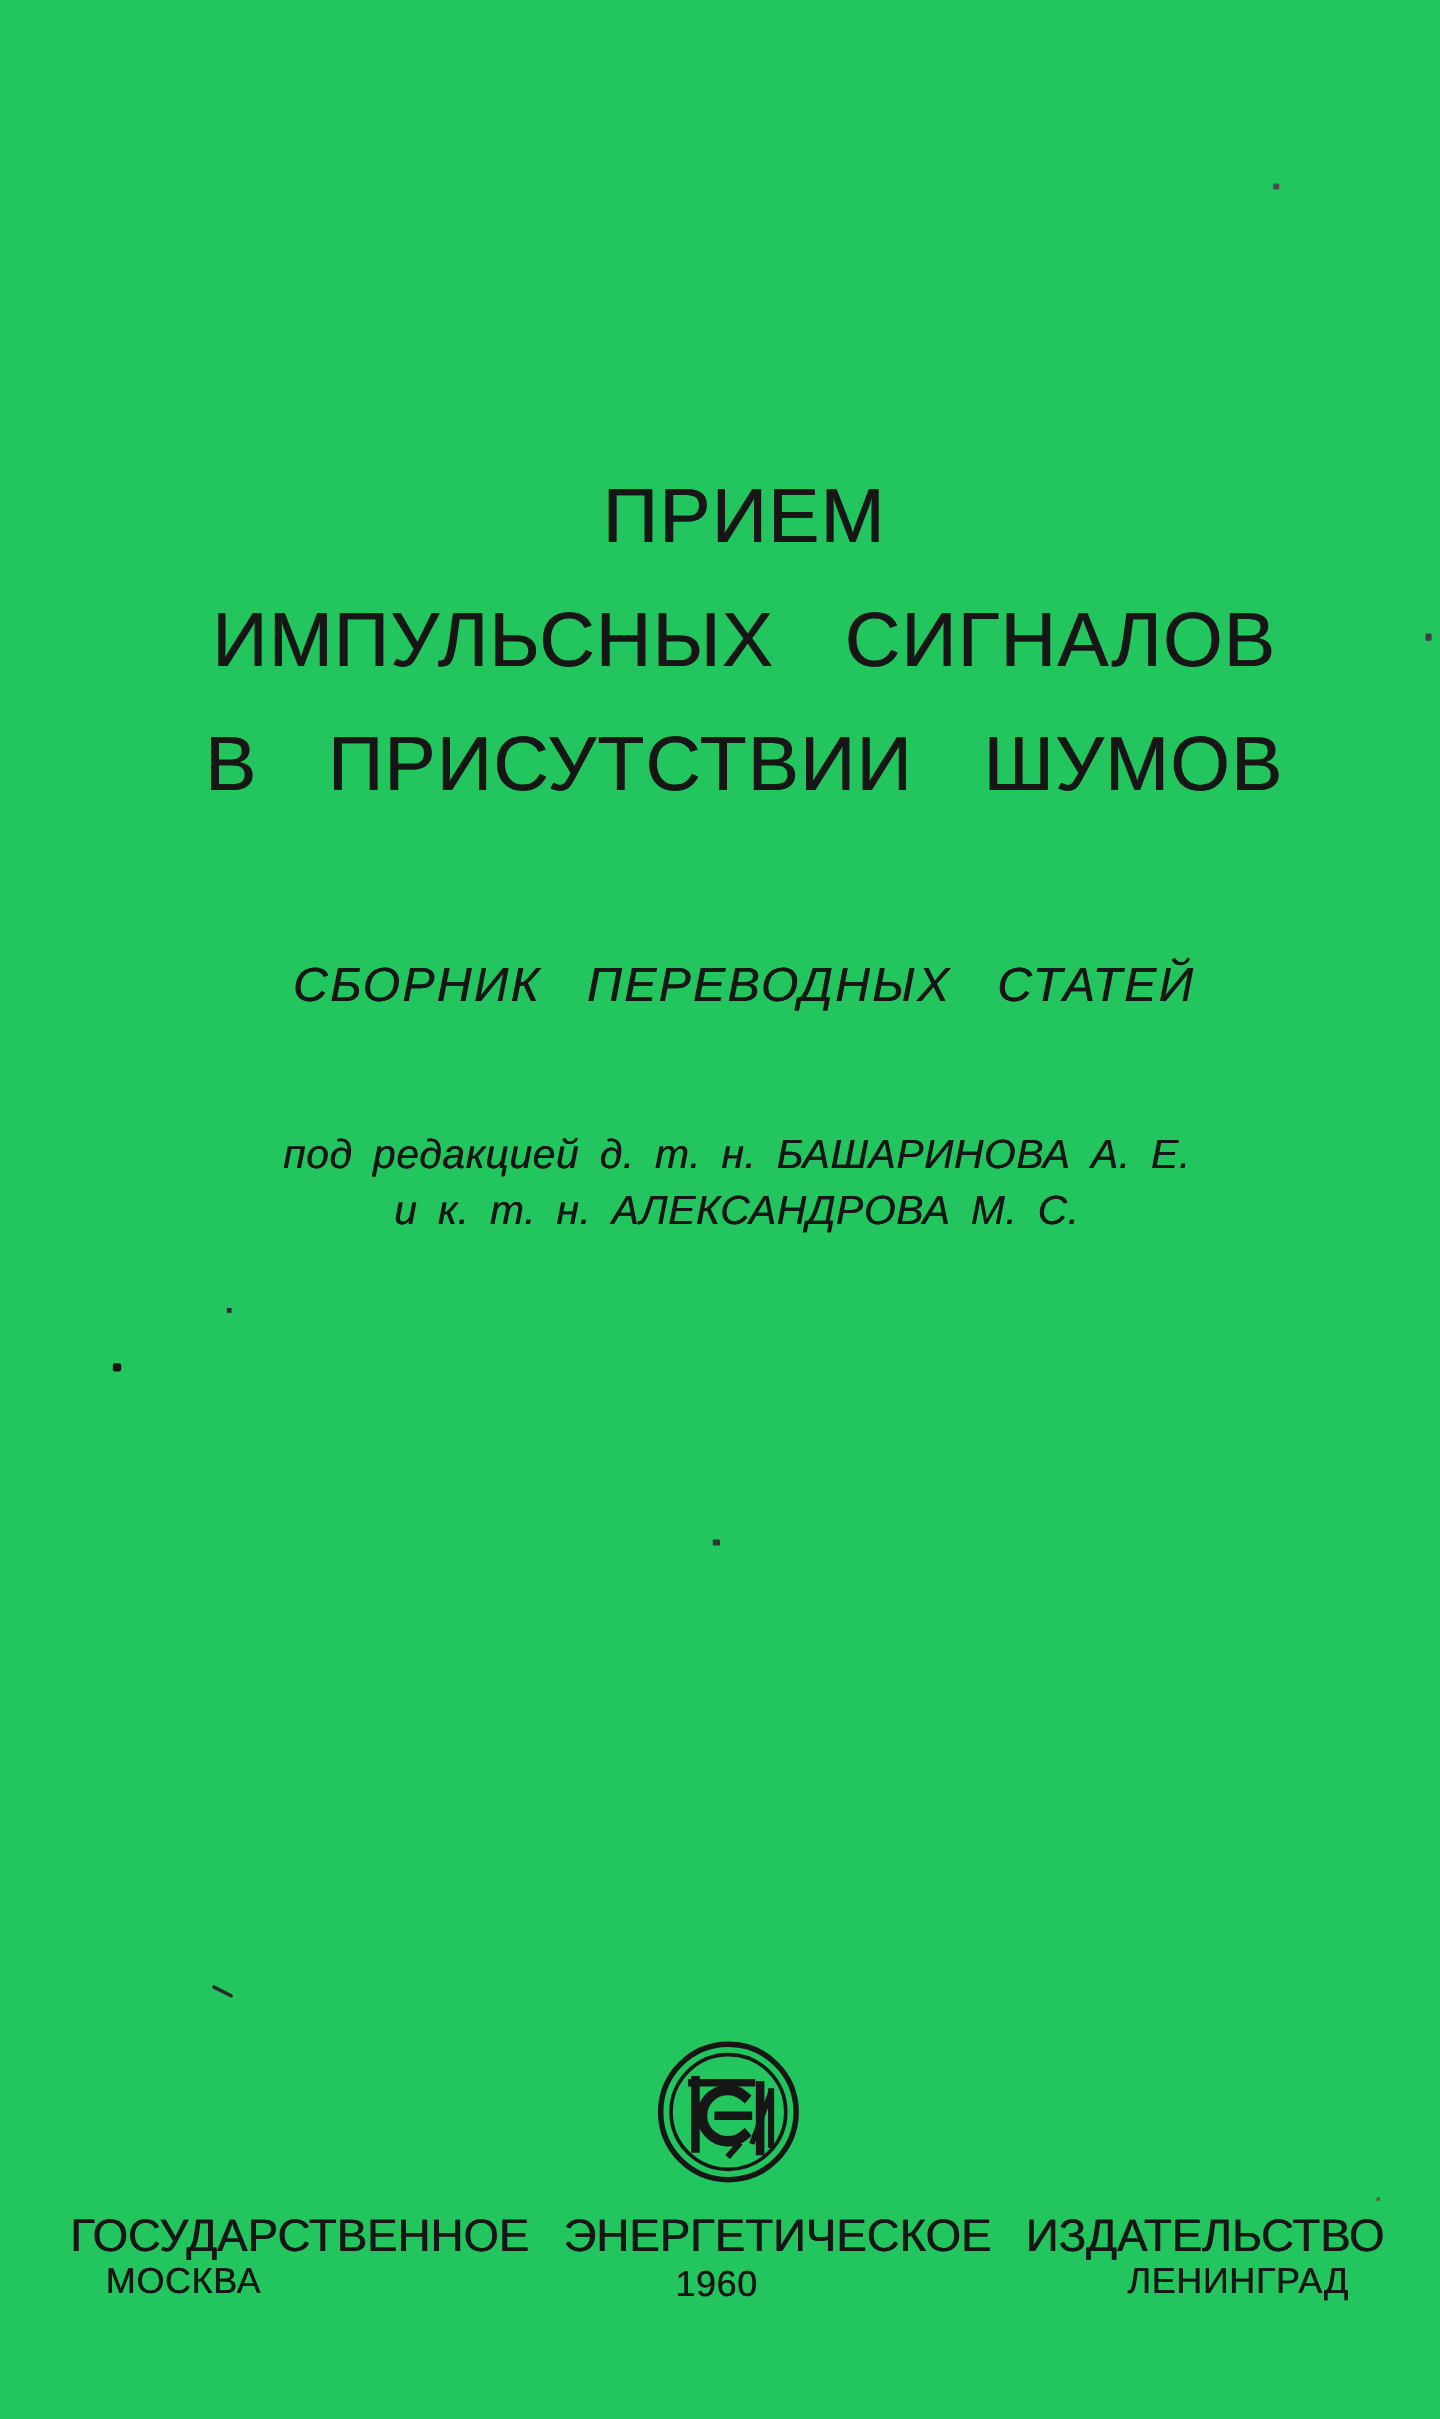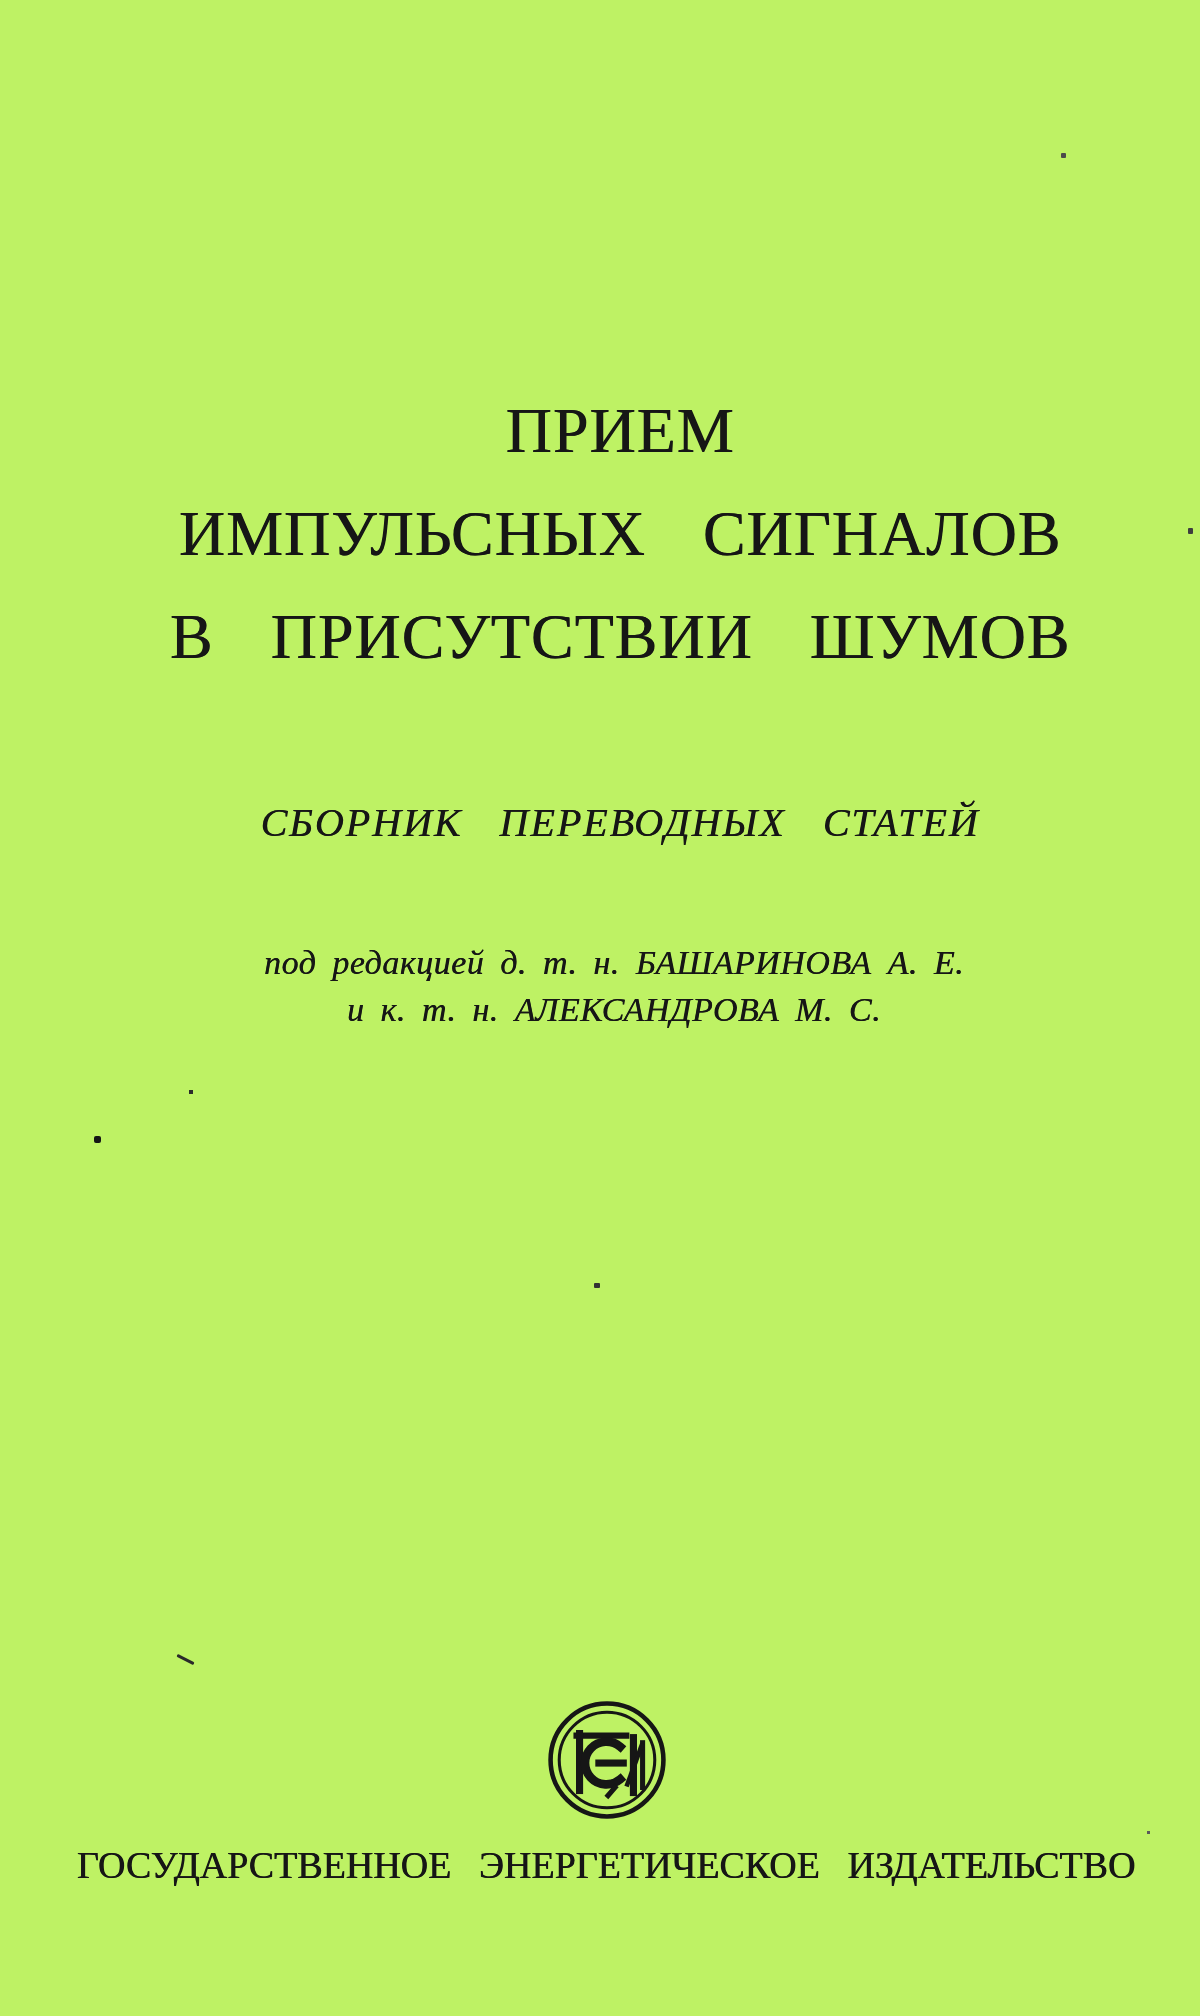--- a/index.html
+++ b/index.html
@@ -4,23 +4,23 @@
 <style>
   html, body {
     margin: 0;
     padding: 0;
     background: #ffffff;
   }
   .page {
     position: relative;
     width: 1200px;
     height: 2016px;
-    background: #bef264;
+    background: #22c55e;
     overflow: hidden;
-    font-family: Liberation Serif, serif;
+    font-family: Liberation Sans, sans-serif;
     color: #161616;
   }
   
   .title-block {
     position: absolute;
     top: 379px;
     left: 20px;
     right: -20px;
     text-align: center;
   }
@@ -146,14 +146,19 @@
         <path d="M86 38 V92" stroke-width="7"></path>
         <path d="M95 43 V87" stroke-width="5"></path>
         <path d="M80 84 L94 46" stroke-width="4.5"></path>
         <path d="M68 87 L61 95" stroke-width="5"></path>
       </g>
     </svg>
   </div>
 
   <div class="publisher-line">ГОСУДАРСТВЕННОЕ ЭНЕРГЕТИЧЕСКОЕ ИЗДАТЕЛЬСТВО</div>
 
+  <div class="imprint-row">
+    <span class="imprint-city-left">МОСКВА</span>
+    <span class="imprint-year">1960</span>
+    <span class="imprint-city-right">ЛЕНИНГРАД</span>
+  </div>
 
 </div>
 
 </body></html>

